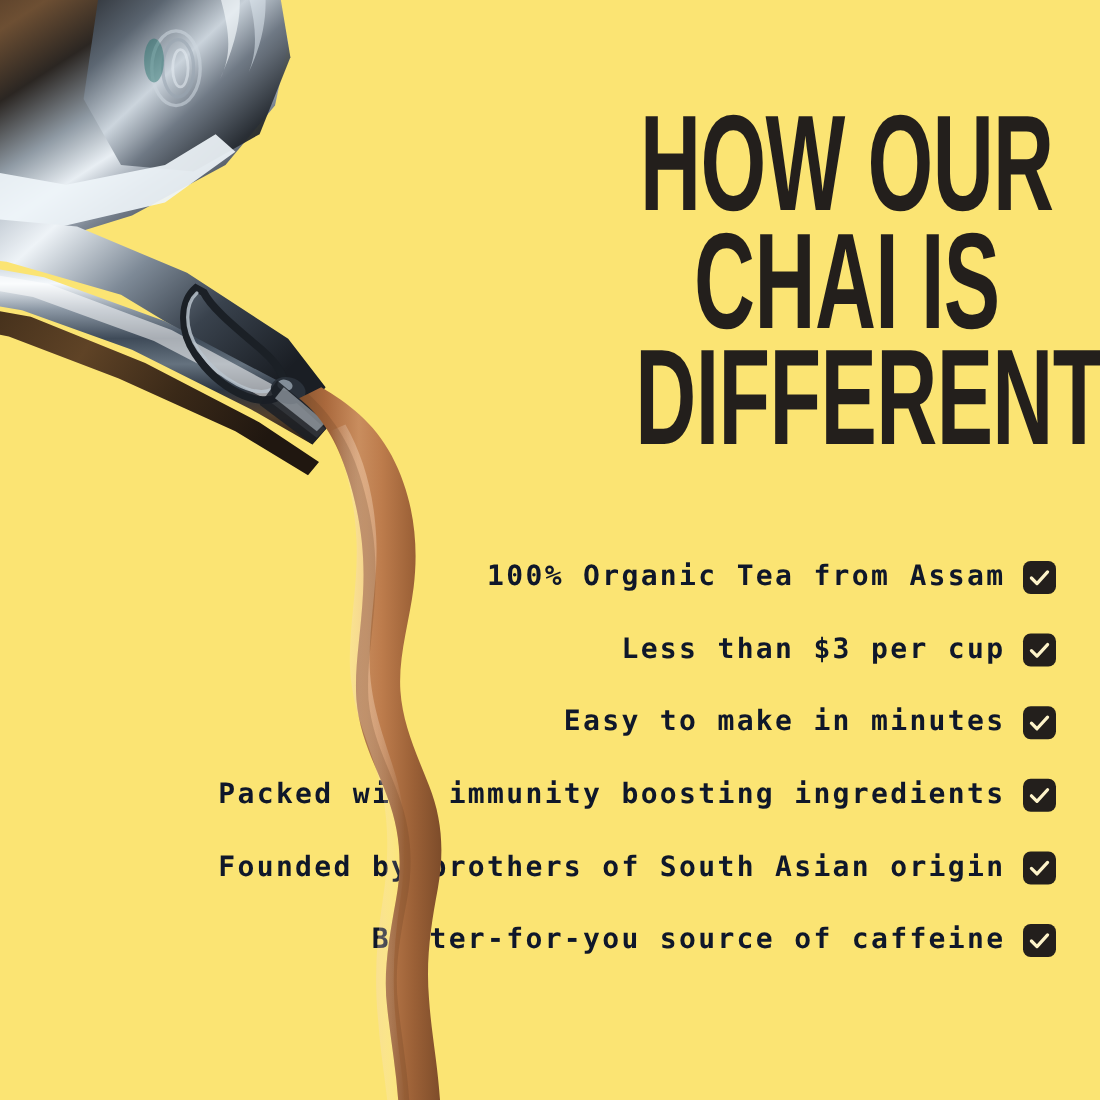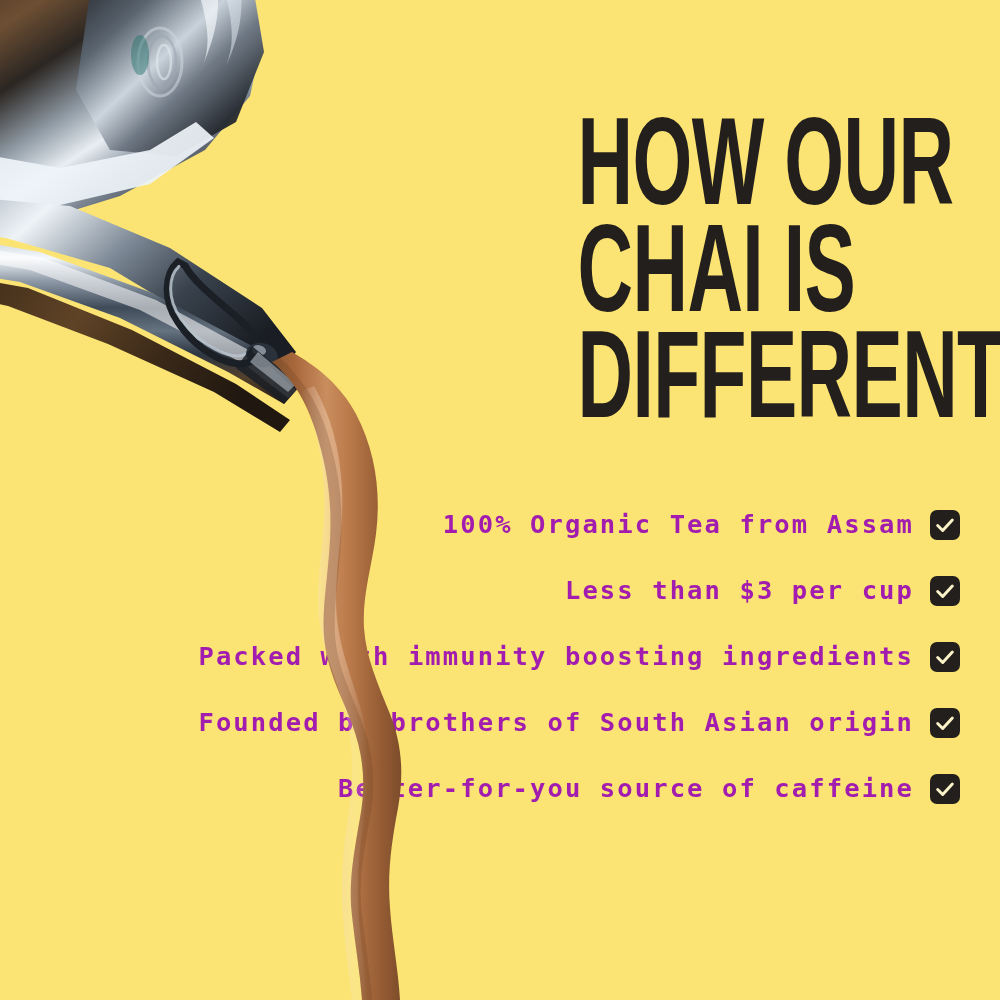--- a/index.html
+++ b/index.html
@@ -22,23 +22,23 @@
     left: 0; top: 0;
     width: 560px;
     height: 1000px;
     pointer-events: none;
   }
 
   
   .headline {
     position: absolute;
     right: 38px;
-    top: 108px;
+    top: 96px;
     width: 620px;
-    text-align: left;
+    text-align: center;
     color: #231f1c;
   }
   .headline-line {
     display: block;
     font-family: "Liberation Sans", sans-serif;
     font-weight: 700;
     font-size: 124px;
     line-height: 0.86;
     letter-spacing: -1px;
     transform: scaleX(0.62);
@@ -61,21 +61,21 @@
     height: 44px;
     margin-bottom: 22px;
   }
   .check-row:last-child { margin-bottom: 0; }
 
   .check-label {
     font-family: "DejaVu Sans Mono", "Liberation Mono", monospace;
     font-size: 25.5px;
     font-weight: 700;
     letter-spacing: 2.1px;
-    color: #a21caf;
+    color: #0f172a;
     white-space: nowrap;
     margin-right: 16px;
     line-height: 1;
   }
   .checkbox {
     position: relative;
     width: 30px;
     height: 30px;
     flex: 0 0 30px;
     background: #231f1c;
@@ -203,20 +203,28 @@
 
     <div class="check-row">
       <span class="check-label">Less than $3 per cup</span>
       <span class="checkbox">
         <svg viewBox="0 0 24 24">
             <path d="M4 12.5 L9.5 18 L20 6.5" fill="none" stroke="#fdf3c9" stroke-width="3.2" stroke-linecap="round" stroke-linejoin="round"></path>
           </svg>
       </span>
     </div>
 
+    <div class="check-row">
+      <span class="check-label">Easy to make in minutes</span>
+      <span class="checkbox">
+        <svg viewBox="0 0 24 24">
+            <path d="M4 12.5 L9.5 18 L20 6.5" fill="none" stroke="#fdf3c9" stroke-width="3.2" stroke-linecap="round" stroke-linejoin="round"></path>
+          </svg>
+      </span>
+    </div>
 
     <div class="check-row">
       <span class="check-label">Packed with immunity boosting ingredients</span>
       <span class="checkbox">
         <svg viewBox="0 0 24 24">
             <path d="M4 12.5 L9.5 18 L20 6.5" fill="none" stroke="#fdf3c9" stroke-width="3.2" stroke-linecap="round" stroke-linejoin="round"></path>
           </svg>
       </span>
     </div>
 

